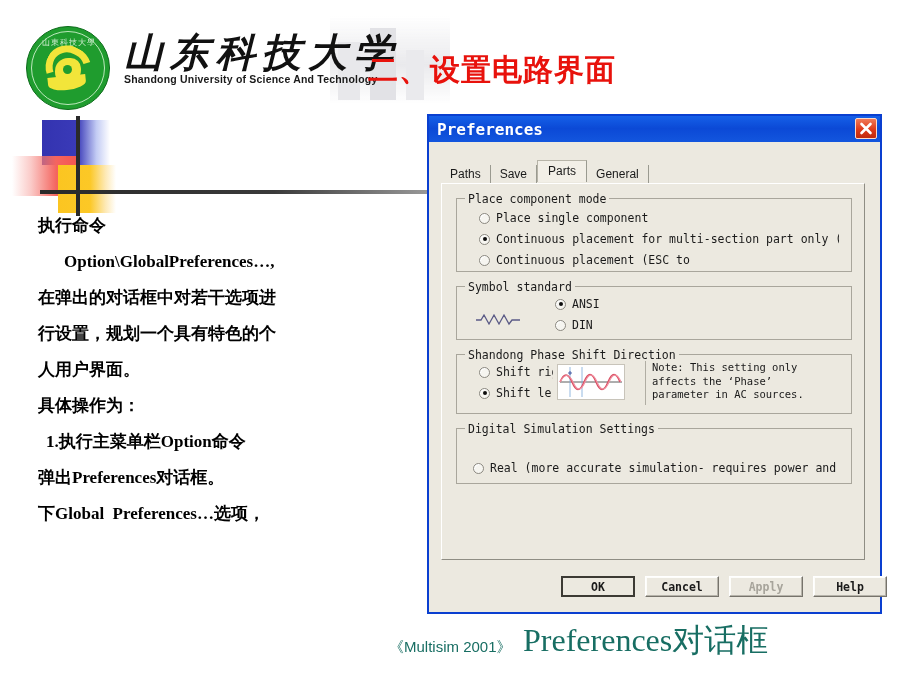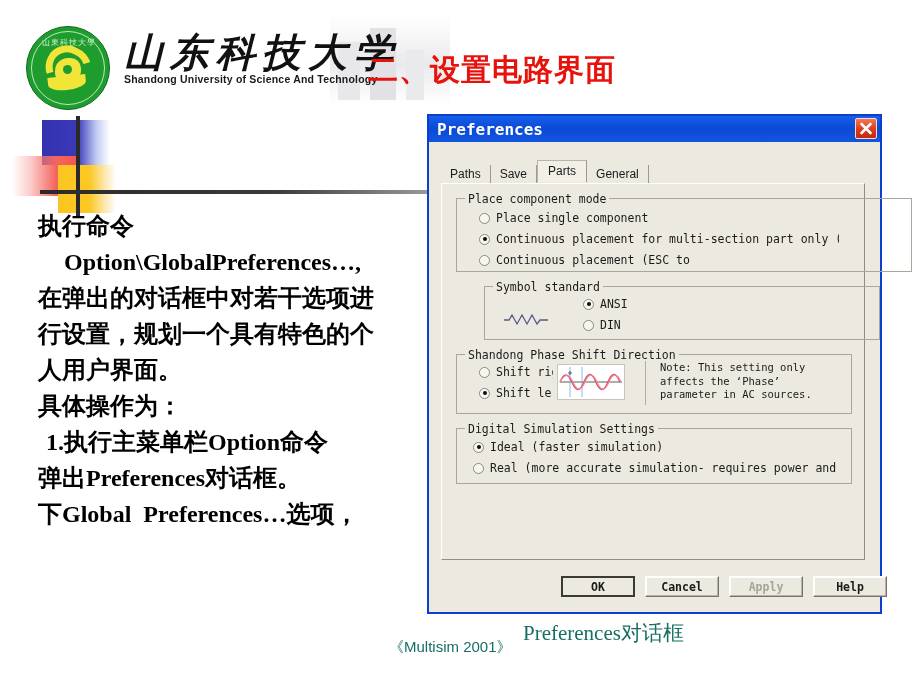--- a/index.html
+++ b/index.html
@@ -182,21 +182,21 @@
     background: linear-gradient(90deg, #2a2a2a 0%, #3a3a3a 60%, #9a9a9a 100%);
   }
 
   
   #body-text {
     position: absolute;
     left: 38px; top: 208px;
     width: 390px;
     color: #000000;
     font-family: "Liberation Serif", serif;
-    font-size: 24px;
+    font-size: 17px;
     font-weight: bold;
     line-height: 36px;
     letter-spacing: 0px;
   }
   #body-text p { margin: 0; white-space: pre-wrap; }
   #body-text .indent1 { text-indent: 26px; }
   #body-text .indent-s { text-indent: 8px; }
 
   
   #prefs-dialog {
@@ -320,22 +320,22 @@
   .radio.on::after {
     content: "";
     position: absolute;
     left: 2.5px; top: 2.5px;
     width: 4px; height: 4px;
     border-radius: 50%;
     background: #0d0d0d;
   }
   .clip { overflow: hidden; }
 
-  #grp-place { left: 14px; top: 14px; width: 456px; height: 74px; }
-  #grp-symbol { left: 14px; top: 102px; width: 396px; height: 54px; margin-left: 28px; }
+  #grp-place { left: 14px; top: 14px; width: 396px; height: 74px; }
+  #grp-symbol { left: 14px; top: 102px; width: 396px; height: 54px; }
   #grp-phase  { left: 14px; top: 170px; width: 396px; height: 60px; }
   #grp-digital{ left: 14px; top: 244px; width: 396px; height: 56px; }
 
   #resistor-icon {
     position: absolute;
     left: 18px; top: 24px;
     width: 46px; height: 14px;
   }
   #wave-thumb {
     position: absolute;
@@ -348,21 +348,21 @@
   #phase-note {
     position: absolute;
     left: 188px; top: 6px;
     width: 202px; height: 44px;
     background: #ece9e0;
     border-left: 1px solid #b0ada3;
     font-family: "DejaVu Sans Mono", monospace;
     font-size: 10.5px;
     line-height: 13.5px;
     color: #1a1a1a;
-    padding-left: 14px;
+    padding-left: 6px;
     box-sizing: border-box;
     white-space: pre-line;
   }
 
   #button-row {
     position: absolute;
     left: 0; right: 0; bottom: 14px;
     height: 22px;
     font-weight: bold;
   }
@@ -388,21 +388,21 @@
   #btn-ok     { left: 132px;  width: 74px; }
   #btn-cancel { left: 216px;  width: 74px; }
   #btn-apply  { left: 300px;  width: 74px; }
   #btn-help   { left: 384px;  width: 74px; }
 
   
   #caption-dialog {
     position: absolute;
     left: 523px; top: 619px;
     font-family: "Liberation Serif", serif;
-    font-size: 21px;
+    font-size: 32px;
     color: #186e63;
     white-space: nowrap;
   }
   #caption-source {
     position: absolute;
     left: 389px; top: 638px;
     font-family: "Liberation Sans", sans-serif;
     font-size: 15px;
     color: #186e63;
     white-space: nowrap;
@@ -534,24 +534,20 @@
             <path d="M10 8 L14 8 M12 6 L12 10" stroke="#3a4f9a" stroke-width="0.9"></path>
           </svg>
         </div>
         <div id="phase-note">Note: This setting only
 affects the ‘Phase’
 parameter in AC sources.</div>
       </div>
 
       <div class="groupbox" id="grp-digital">
         <div class="legend">Digital Simulation Settings</div>
-        <div class="radio-row clip" style="left:16px; top:11px; width:366px;">
-          <span class="radio on"></span>
-          <span>Ideal (faster simulation)</span>
-        </div>
         <div class="radio-row clip" style="left:16px; top:32px; width:366px;">
           <span class="radio"></span>
           <span>Real (more accurate simulation- requires power and di</span>
         </div>
       </div>
 
     </div>
 
     <div id="button-row">
       <div class="dlg-button default" id="btn-ok">

